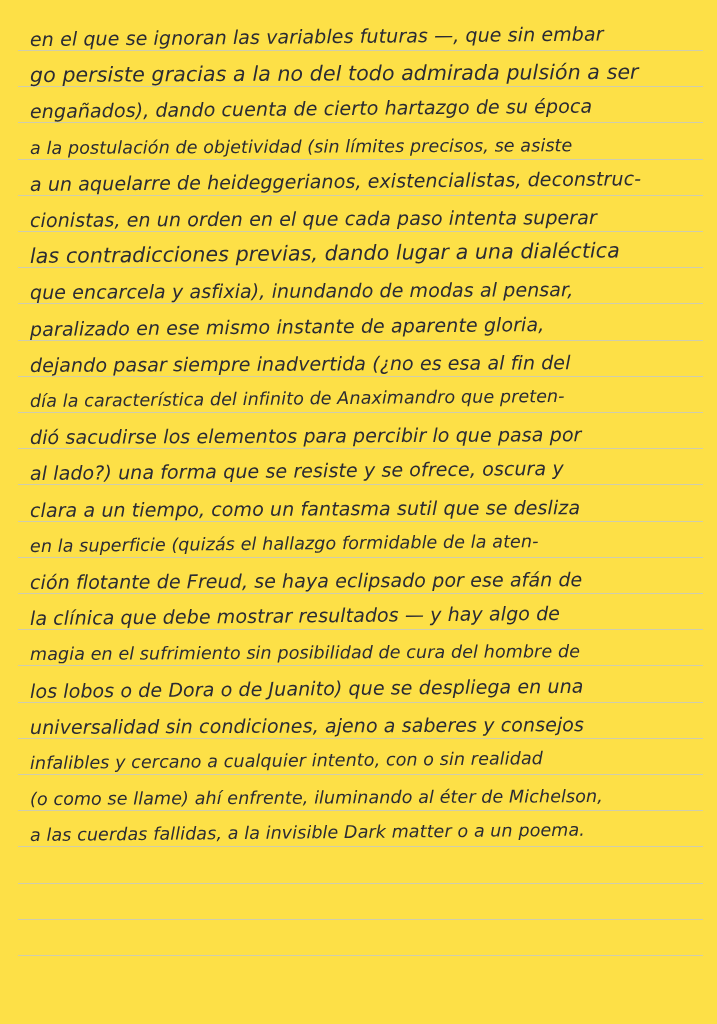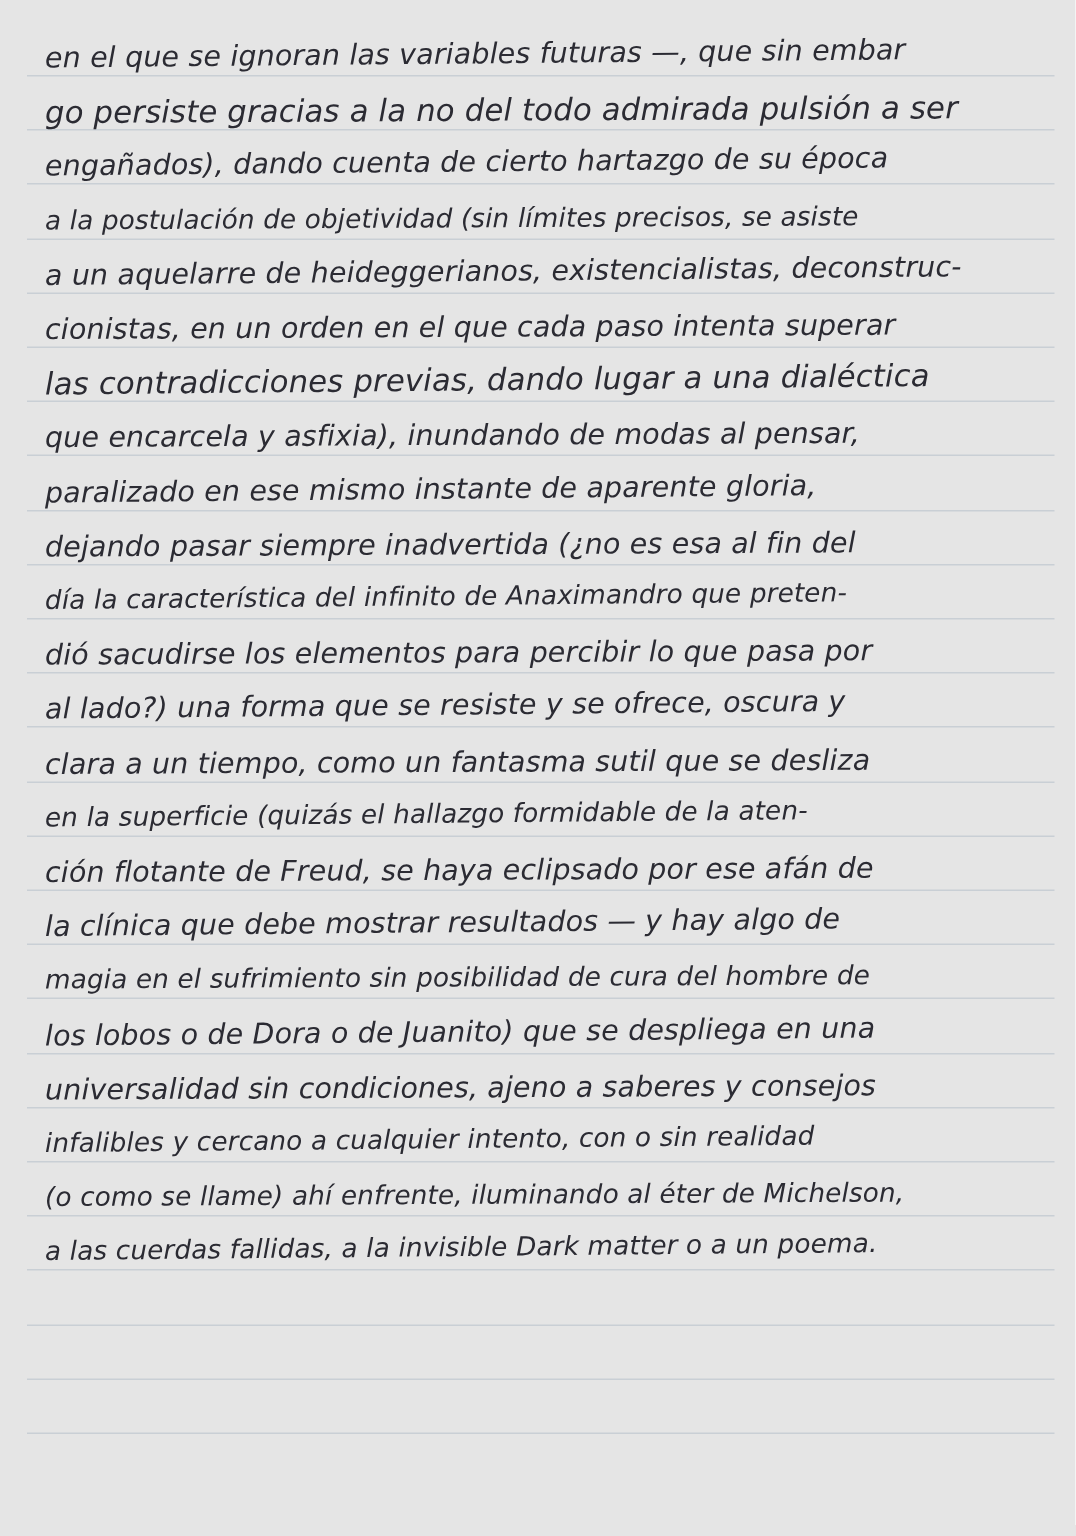--- a/index.html
+++ b/index.html
@@ -11,21 +11,21 @@
     width: 717px;
     height: 1024px;
     overflow: hidden;
     font-family: "DejaVu Sans", sans-serif;
   }
 
   #page {
     position: relative;
     width: 717px;
     height: 1024px;
-    background: #e5e5e5;
+    background: #fde047;
   }
 
   
   #rules {
     position: absolute;
     inset: 0;
     pointer-events: none;
   }
   .rule {
     position: absolute;

